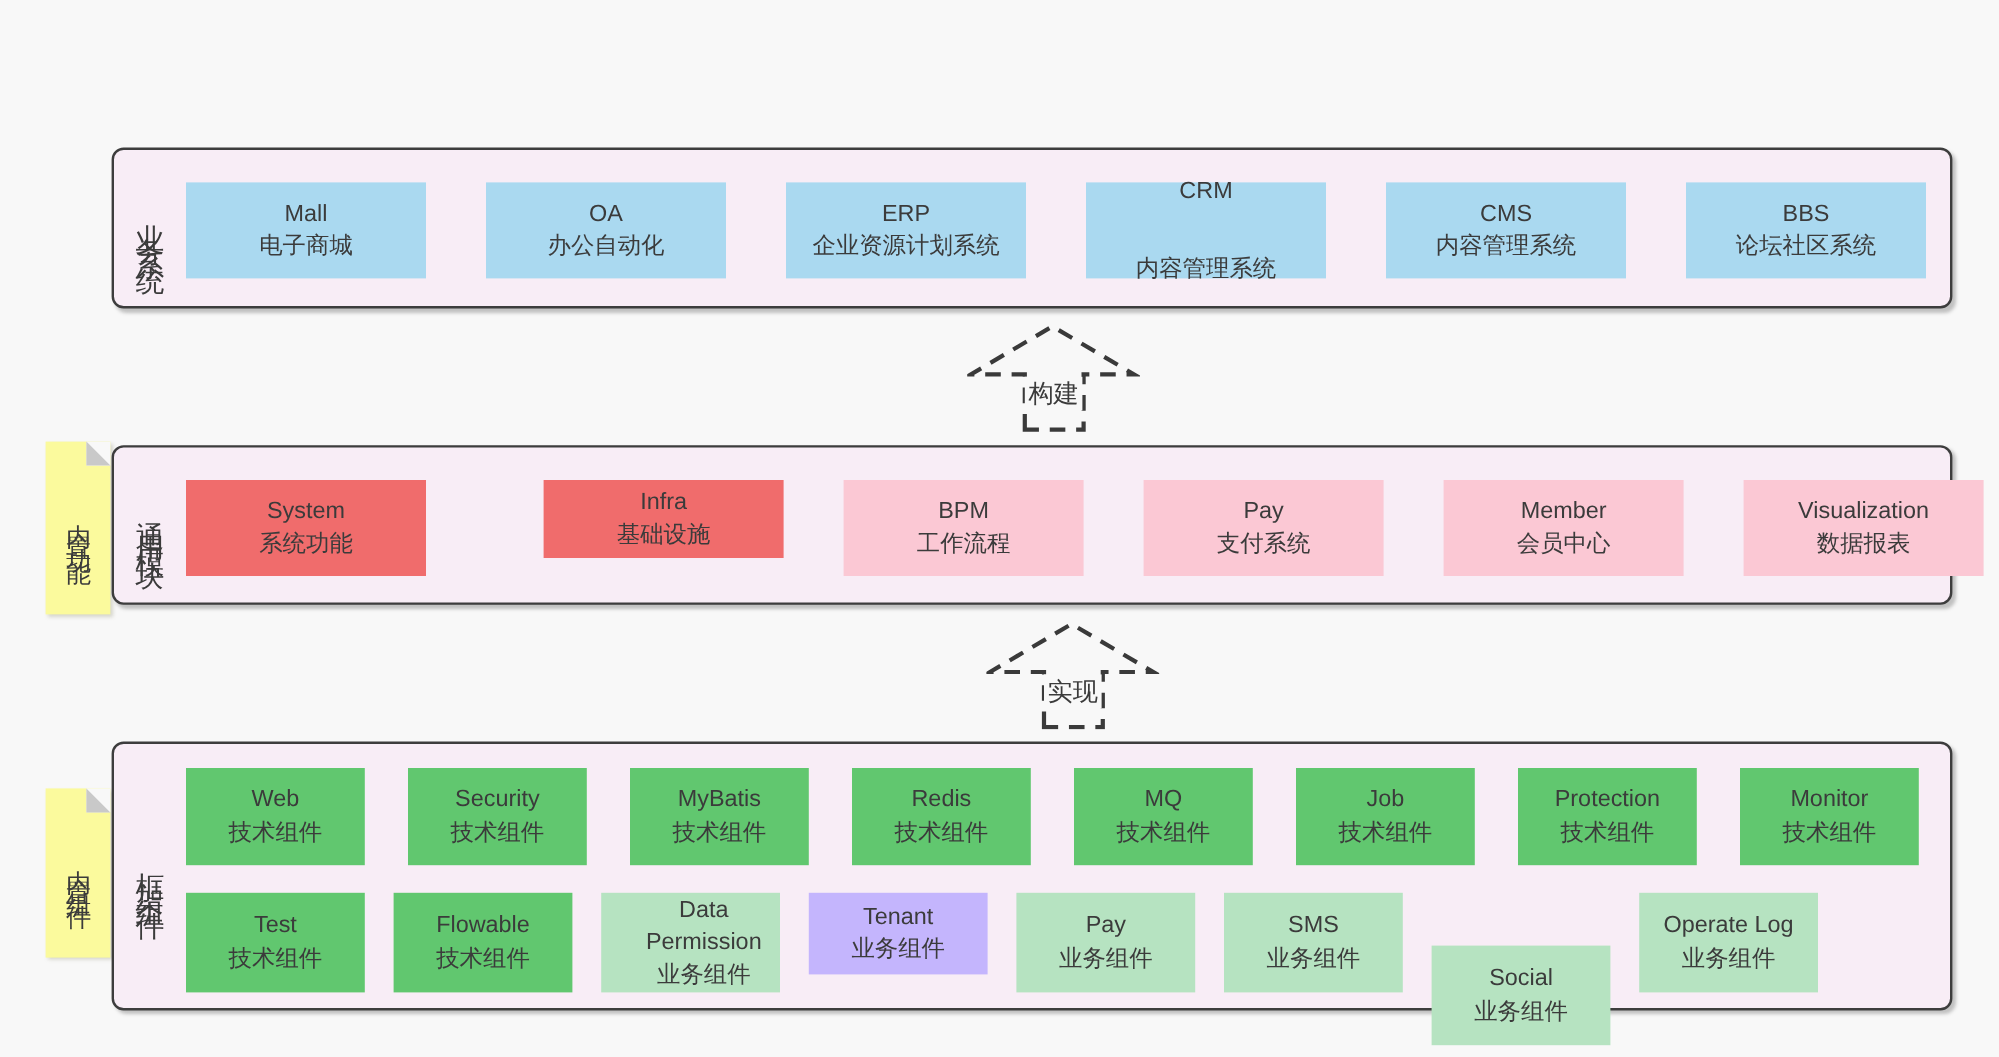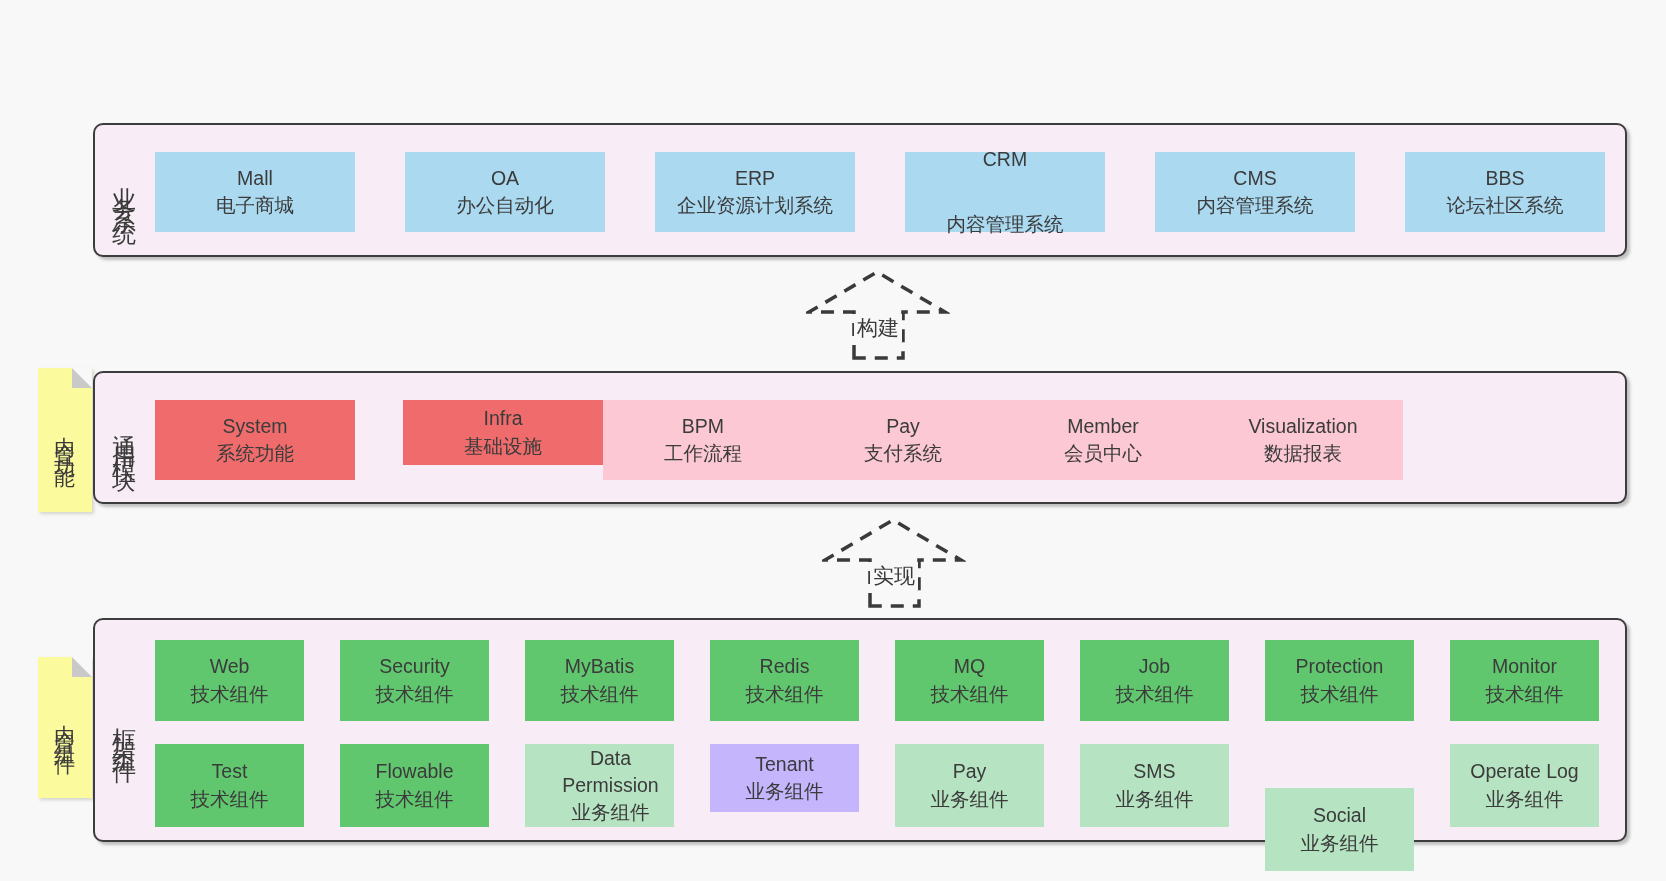--- a/index.html
+++ b/index.html
@@ -94,21 +94,21 @@
   <span class="arrow-label">构建</span>
 </div>
 
 <div class="sticky" style="left:38px;top:368px;height:144px;">
   <div class="v-text">内置功能</div>
 </div>
 <div class="layer" style="left:93px;top:371px;width:1534px;height:133px;">
   <div class="layer-label-wrap">
     <div class="v-text">通用模块</div>
   </div>
-  <div class="boxes-row" style="top:27px;">
+  <div class="boxes-row" style="top:27px;gap:50px;">
       <div class="box" style="width: 200px; height: 80px; flex: 0 0 200px; background: rgb(240, 108, 108);">
         <div class="box-title">System</div>
         <div class="box-subtitle">系统功能</div>
       </div>
       <div class="box" style="width: 200px; height: 65px; flex: 0 0 200px; background: rgb(240, 108, 108); margin-left: 48px;">
         <div class="box-title">Infra</div>
         <div class="box-subtitle">基础设施</div>
       </div>
       <div class="box" style="width: 200px; height: 80px; flex: 0 0 200px; background: rgb(251, 200, 212);">
         <div class="box-title">BPM</div>
@@ -170,21 +170,21 @@
       </div>
       <div class="box" style="width: 149px; height: 81px; flex: 0 0 149px; background: rgb(97, 199, 111);">
         <div class="box-title">Protection</div>
         <div class="box-subtitle">技术组件</div>
       </div>
       <div class="box" style="width: 149px; height: 81px; flex: 0 0 149px; background: rgb(97, 199, 111);">
         <div class="box-title">Monitor</div>
         <div class="box-subtitle">技术组件</div>
       </div>
     </div>
-  <div class="boxes-row" style="top:124px;gap:36px;">
+  <div class="boxes-row" style="top:124px;gap:24px;">
       <div class="box" style="width: 149px; height: 83px; flex: 0 0 149px; background: rgb(97, 199, 111);">
         <div class="box-title">Test</div>
         <div class="box-subtitle">技术组件</div>
       </div>
       <div class="box" style="width: 149px; height: 83px; flex: 0 0 149px; background: rgb(97, 199, 111);">
         <div class="box-title">Flowable</div>
         <div class="box-subtitle">技术组件</div>
       </div>
       <div class="box" style="width: 149px; height: 83px; flex: 0 0 149px; background: rgb(182, 227, 193); padding-left: 26px;">
         <div class="box-title">Data Permission</div>

